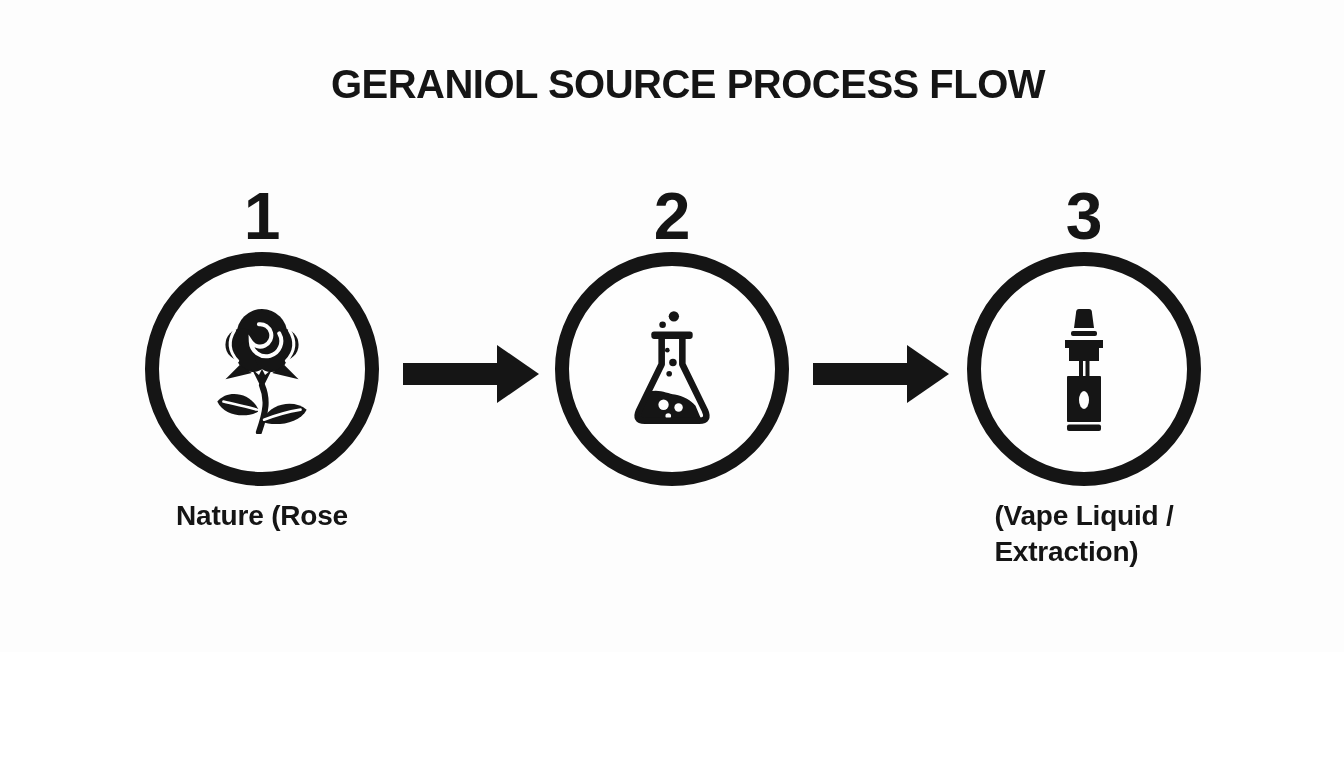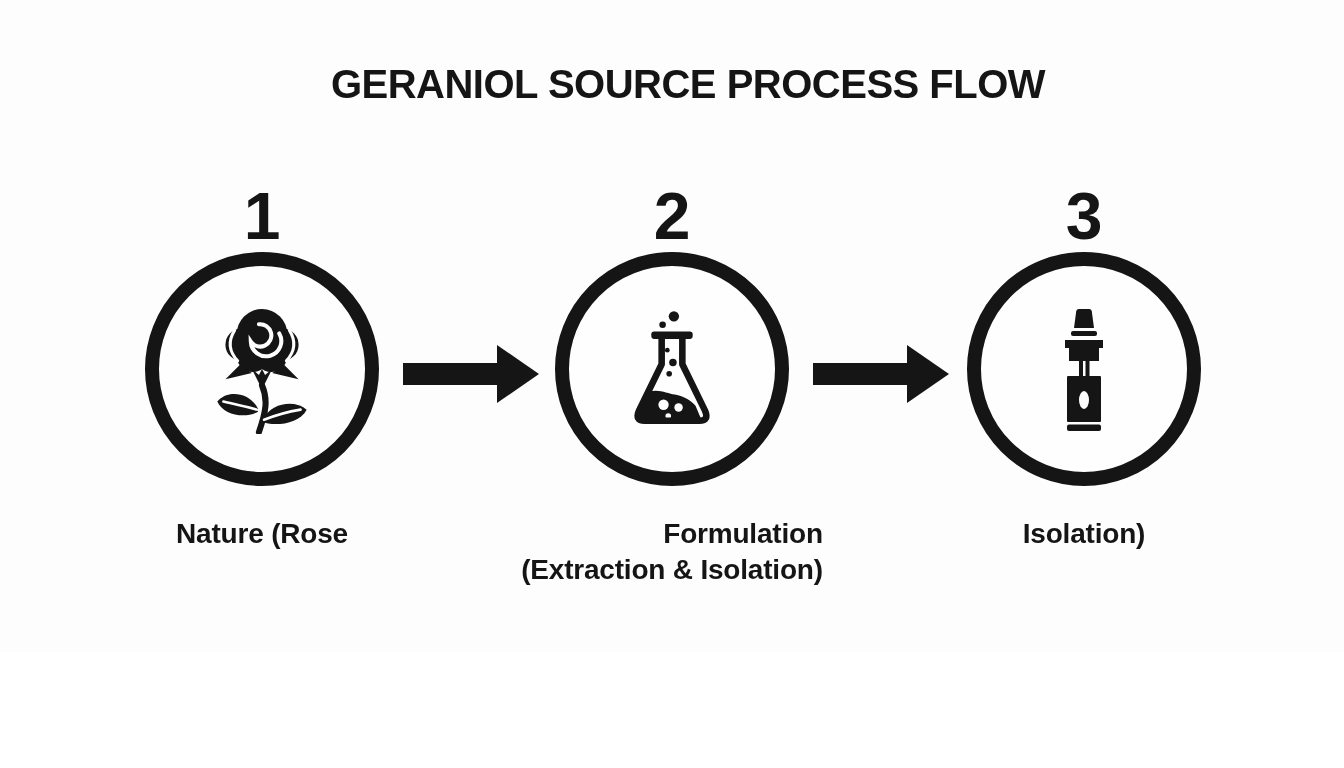--- a/index.html
+++ b/index.html
@@ -45,25 +45,25 @@
     height: 234px;
     margin-top: 4px;
     border: 14px solid #151515;
     border-radius: 50%;
     background: #fefefe;
     display: flex;
     align-items: center;
     justify-content: center;
   }
   .label {
-    margin-top: 30px;
+    margin-top: 12px;
     font-size: 28px;
     font-weight: 700;
     line-height: 36px;
-    text-align: right;
+    text-align: left;
     letter-spacing: -0.2px;
   }
   .label span { display: block; white-space: nowrap; }
   .arrow { position: absolute; top: 345px; }
   .arrow-1 { left: 403px; }
   .arrow-2 { left: 813px; }
   svg { display: block; }
 </style>
 </head>
 <body>
@@ -125,24 +125,20 @@
           <circle cx="57" cy="103" r="4.5" fill="#fefefe"></circle>
           <circle cx="46" cy="112" r="3" fill="#fefefe"></circle>
         </g>
         <circle cx="45" cy="42" r="2.5" fill="#151515"></circle>
         <circle cx="51" cy="55" r="4" fill="#151515"></circle>
         <circle cx="47" cy="67" r="3" fill="#151515"></circle>
         <path d="M39 30 L39 57 L15 106 Q10 117 21 117 L79 117 Q90 117 85 106 L61 57 L61 30" fill="none" stroke="#151515" stroke-width="7" stroke-linejoin="round"></path>
         <rect x="28" y="22" width="44" height="8" rx="3" fill="#151515"></rect>
       </svg>
     </div>
-    <div class="label">
-      <span>Formulation</span>
-      <span>(Extraction &amp; Isolation)</span>
-    </div>
   </div>
 
   <svg class="arrow arrow-2" width="136" height="58" viewBox="0 0 136 58">
     <rect x="0" y="18" width="98" height="22" fill="#151515"></rect>
     <polygon points="94,0 136,29 94,58" fill="#151515"></polygon>
   </svg>
 
   <div class="step step-3">
     <div class="num">3</div>
     <div class="circle">
@@ -154,17 +150,18 @@
           <rect x="7" y="40" width="30" height="13"></rect>
           <rect x="17" y="53" width="4" height="15"></rect>
           <rect x="23.5" y="53" width="4" height="15"></rect>
           <rect x="5" y="68" width="34" height="46" rx="1"></rect>
           <rect x="5" y="116.5" width="34" height="6.5" rx="2"></rect>
         </g>
         <ellipse cx="22" cy="92" rx="5" ry="9" fill="#fefefe"></ellipse>
       </svg>
     </div>
     <div class="label">
-      <span>Isolation)</span>
+      <span>(Vape Liquid /</span>
+      <span>Extraction)</span>
     </div>
   </div>
 
 </div>
 
 </body></html>

